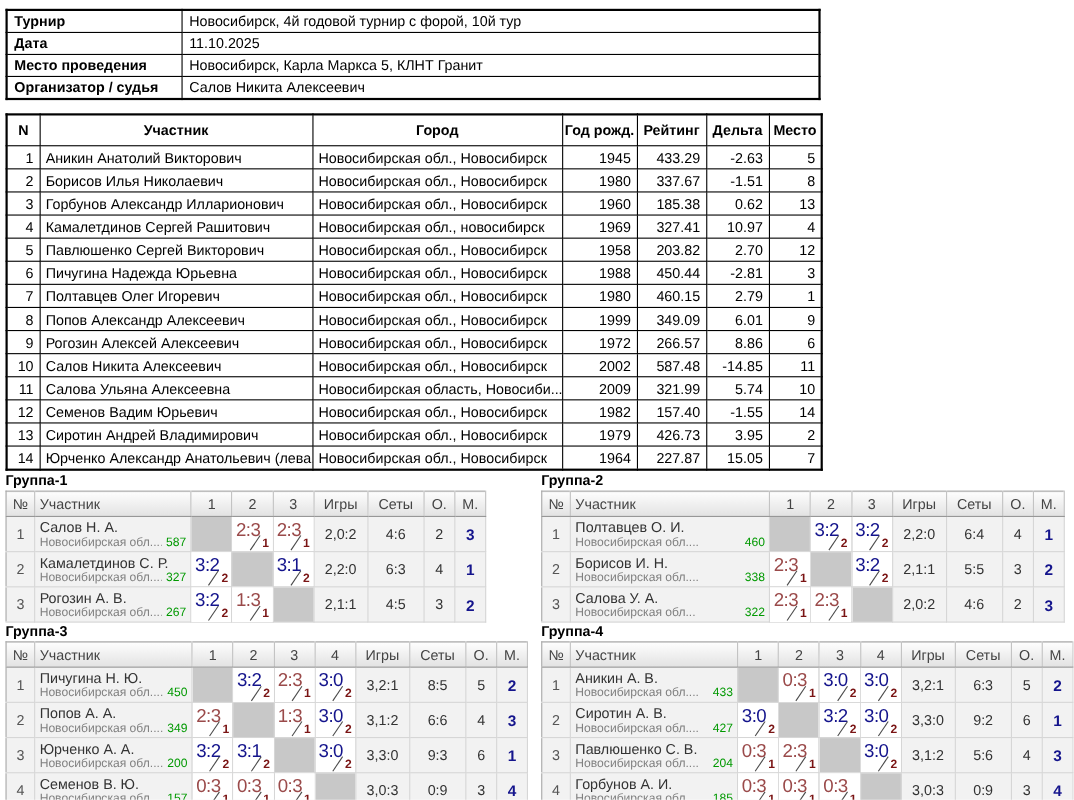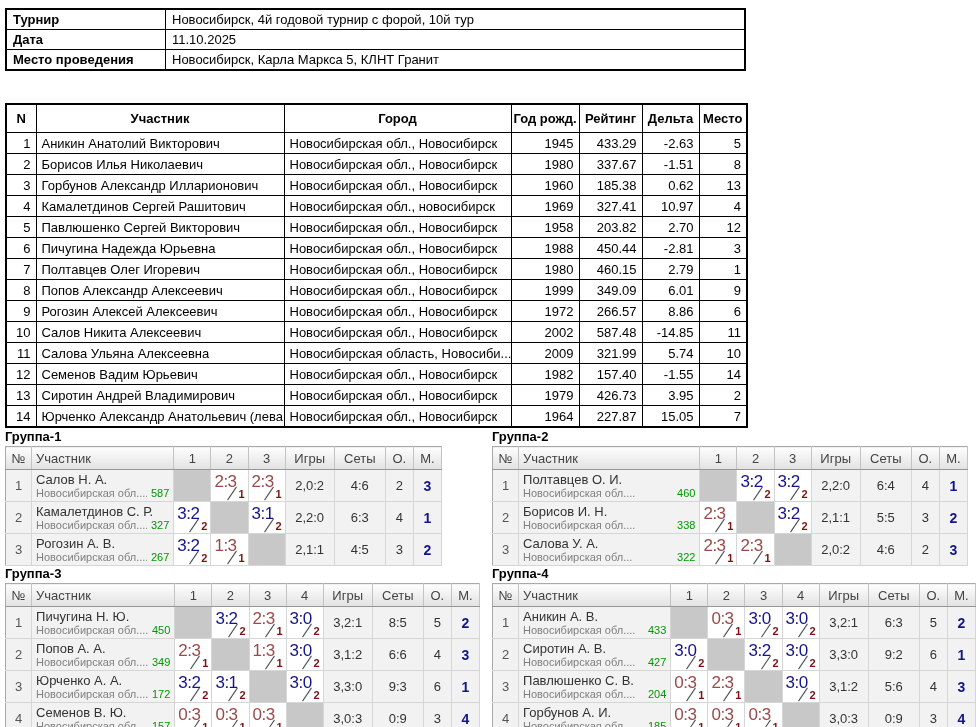--- a/index.html
+++ b/index.html
@@ -49,20 +49,24 @@
         <td>Новосибирск, 4й годовой турнир с форой, 10й тур</td>
       </tr>
       <tr>
         <td class="lbl">Дата</td>
         <td>11.10.2025</td>
       </tr>
       <tr>
         <td class="lbl">Место проведения</td>
         <td>Новосибирск, Карла Маркса 5, КЛНТ Гранит</td>
       </tr>
+      <tr>
+        <td class="lbl">Организатор / судья</td>
+        <td>Салов Никита Алексеевич</td>
+      </tr>
     </tbody>
 </table>
 
 <table class="standings">
   <colgroup>
     <col style="width:30px">
       <col style="width:248px">
       <col style="width:227px">
     <col style="width:68px">
       <col style="width:63px">
@@ -512,21 +516,21 @@
             <td class="tot">6:6</td>
             <td class="tot">4</td>
             <td class="place" style="color: rgb(20, 20, 140);">3</td>
           </tr>
           <tr style="height: 30px;">
             <td class="gnum">3</td>
             <td class="pcell">
               <div class="p-name">Юрченко А. А.</div>
               <div class="p-sub">
                 <div class="p-loc">Новосибирская обл....</div>
-                <div class="p-rating" style="color: rgb(0, 153, 0);">172</div>
+                <div class="p-rating" style="color: rgb(0, 153, 0);">200</div>
               </div>
             </td>
             <td class="score-cell">
               <span class="score-main win" style="color: rgb(20, 20, 140);">3:2</span>
               <span class="slash"></span>
               <span class="fora" style="color: rgb(122, 20, 20);">2</span>
             </td>
             <td class="score-cell">
               <span class="score-main win" style="color: rgb(20, 20, 140);">3:1</span>
               <span class="slash"></span>

